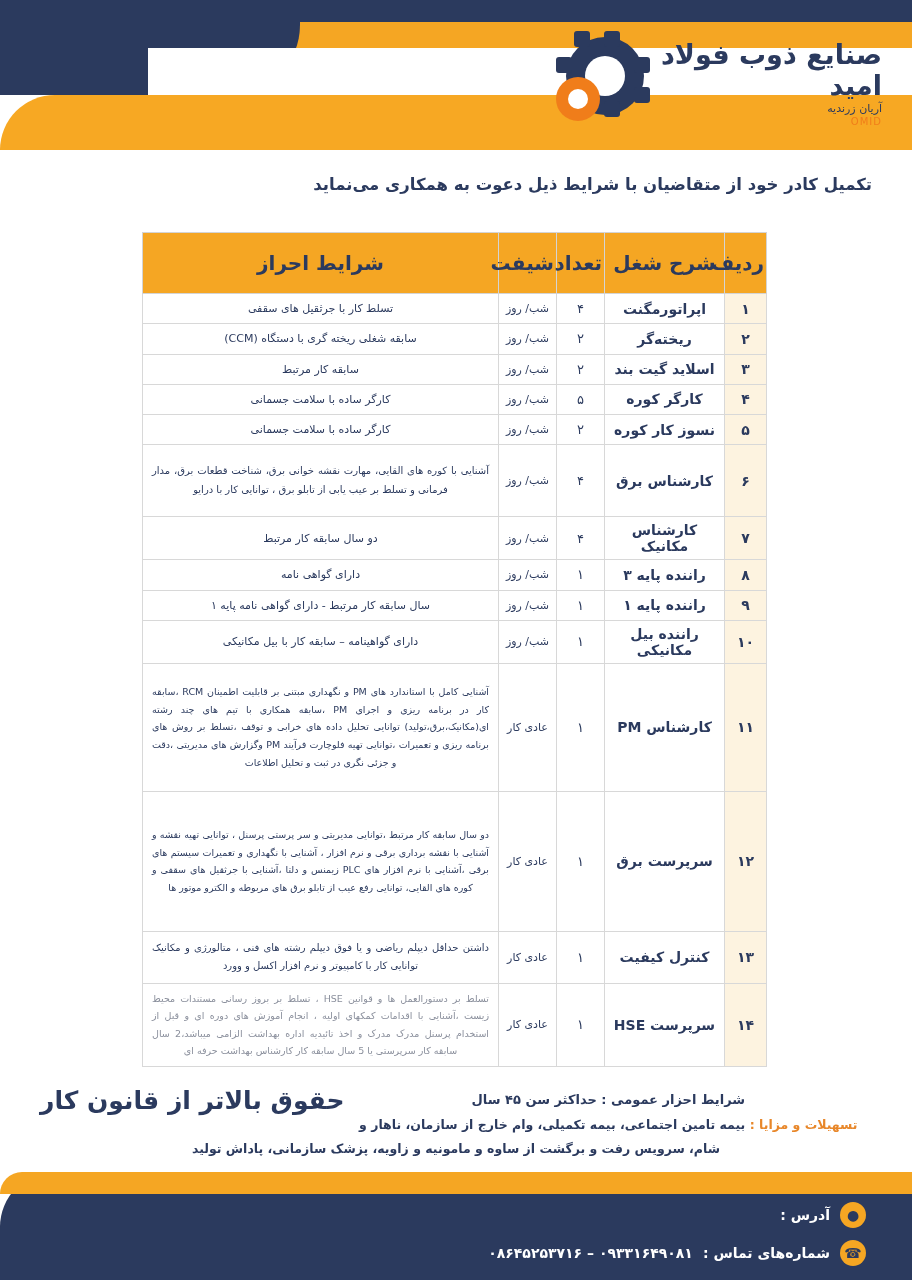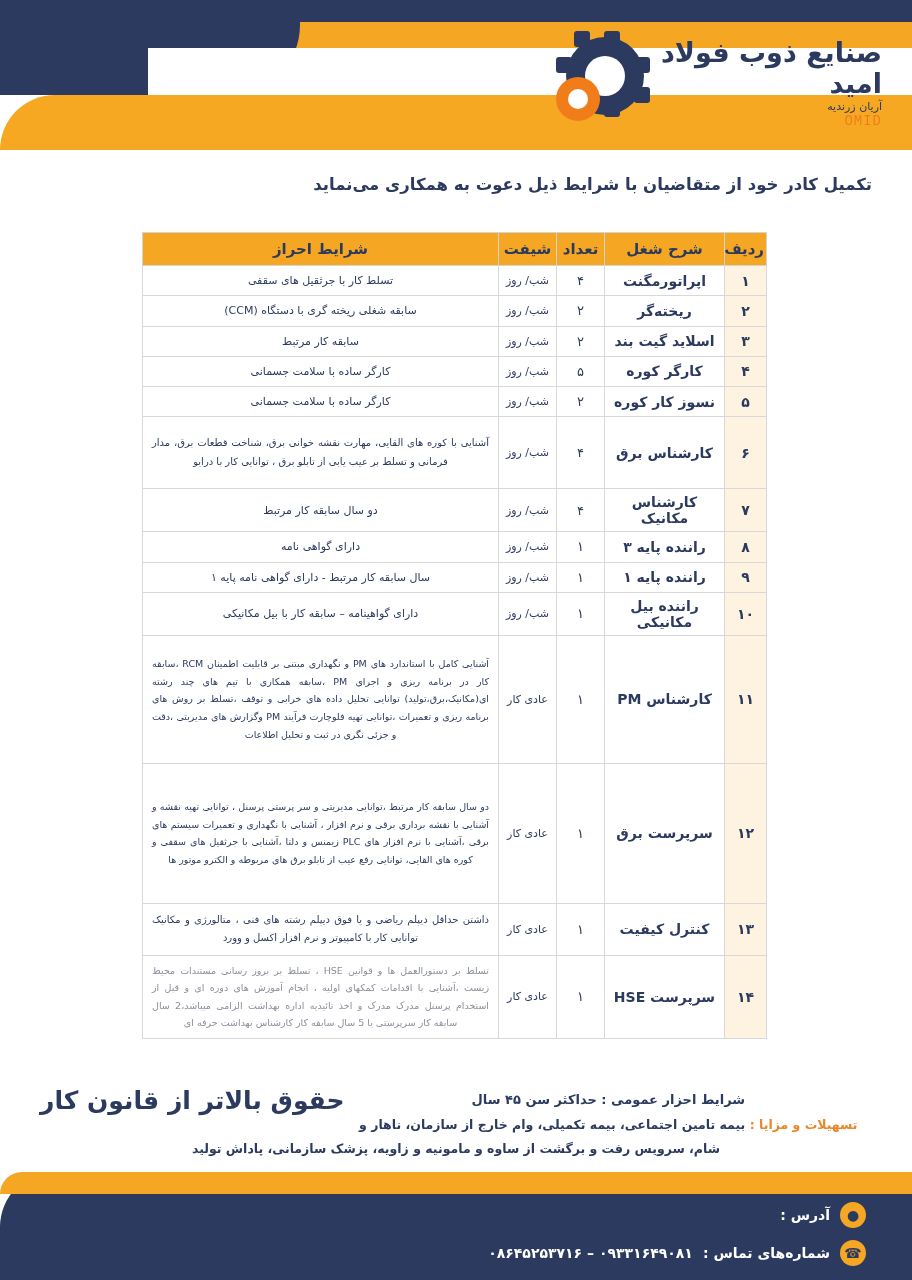--- a/index.html
+++ b/index.html
@@ -62,41 +62,41 @@
   .logo-text{
     text-align:right;line-height:1.15;
   }
   .logo-fa{
     font-size:27px;font-weight:bold;color:#2b3a5e;letter-spacing:-1px;
   }
   .logo-sub{
     font-size:11px;color:#2b3a5e;margin-top:2px;
   }
   .logo-en{
-    font-size:14px;color:#f07d1a;letter-spacing:1px;margin-top:0;direction:ltr;font-family:Liberation Mono, monospace;
+    font-size:10px;color:#f07d1a;letter-spacing:1px;margin-top:0;direction:ltr;
   }
 
   
   .intro{
     position:absolute;top:170px;right:40px;left:110px;
     text-align:right;font-size:16.5px;font-weight:bold;color:#2b3a5e;
     line-height:1.85;
   }
 
   
   .tbl-wrap{
     position:absolute;top:232px;right:145px;width:625px;
   }
   table{
     border-collapse:collapse;width:100%;table-layout:fixed;
     font-size:11px;
   }
   th{
-    background:#f5a623;color:#2b3a5e;font-weight:bold;font-size:15px;
-    padding:7px 2px;border:1px solid #d4d4d4;
+    background:#f5a623;color:#2b3a5e;font-weight:bold;font-size:20px;
+    padding:18px 2px;border:1px solid #d4d4d4;
   }
   td{
     border:1px solid #d8d8d8;padding:5px 6px;text-align:center;vertical-align:middle;
     color:#2b3a5e;background:#fff;
   }
   col.c-row{width:42px;}
   col.c-job{width:120px;}
   col.c-count{width:48px;}
   col.c-shift{width:58px;}
   col.c-cond{width:auto;}

